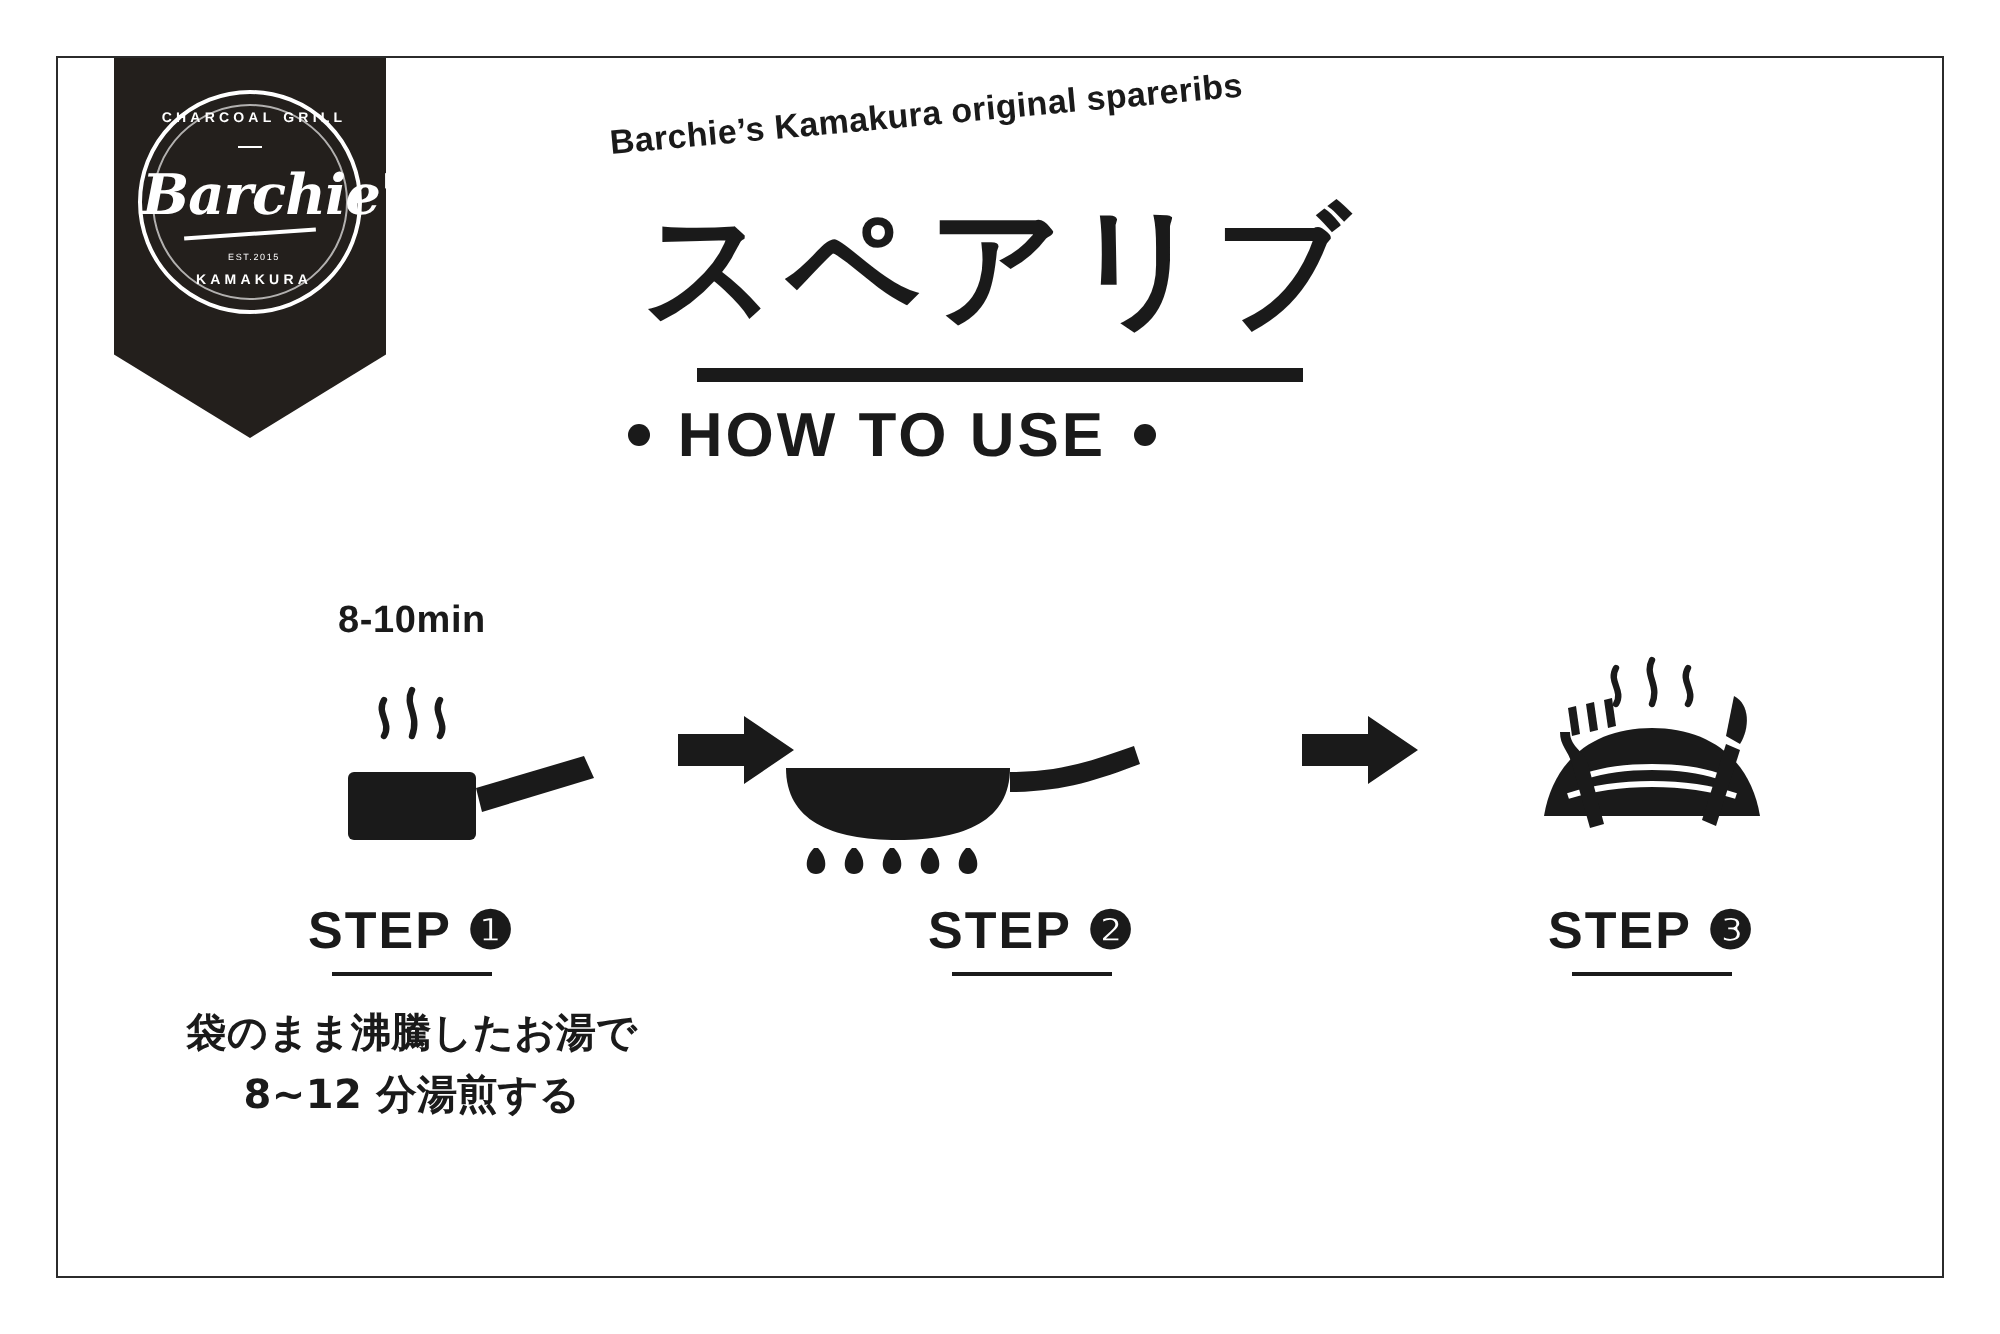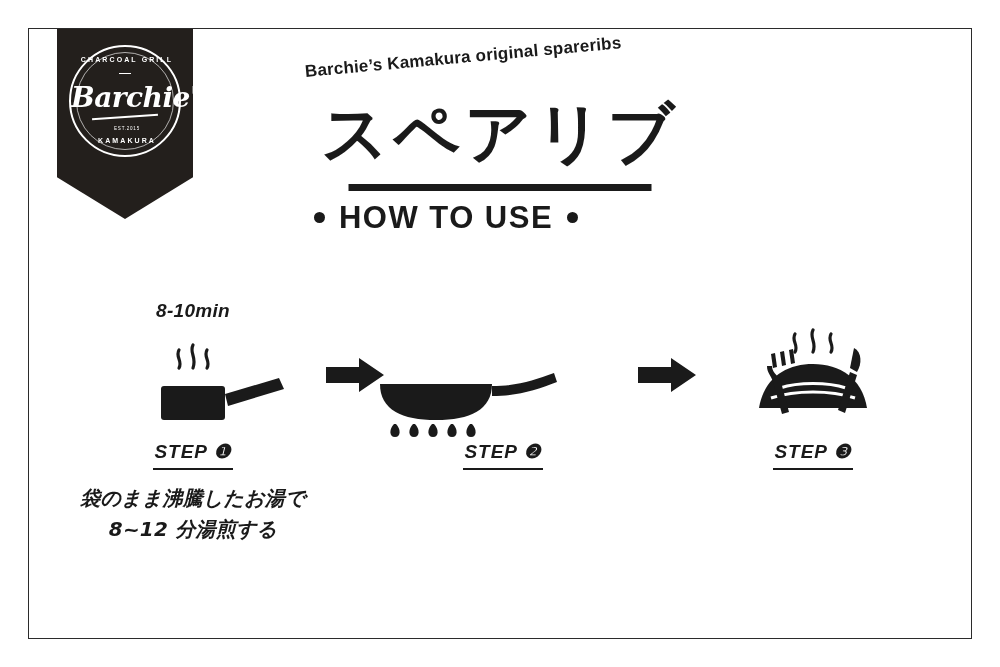--- a/index.html
+++ b/index.html
@@ -177,25 +177,24 @@
     height: 11px;
     border-radius: 50%;
     background: #1a1a1a;
     vertical-align: middle;
     margin: 0 14px 5px 14px;
   }
 
   
   .steps {
     position: absolute;
-    left: 48px;
+    left: 61px;
     top: 300px;
     width: 910px;
     height: 260px;
-    font-style: italic;
   }
   .step {
     position: absolute;
     top: 0;
     width: 290px;
     text-align: center;
   }
   .step-1 { left: 0px; }
   .step-2 { left: 310px; }
   .step-3 { left: 620px; }
@@ -205,23 +204,24 @@
     font-size: 19px;
     font-weight: bold;
     letter-spacing: 0.3px;
     text-align: center;
   }
   .art {
     height: 112px;
     position: relative;
   }
   .step-label {
-    font-size: 19px;
+    font-size: 26px;
     font-weight: bold;
     letter-spacing: 1px;
+    margin-top: 10px;
   }
   .step-underline {
     width: 80px;
     height: 2px;
     background: #1a1a1a;
     margin: 5px auto 0 auto;
   }
   .step-desc {
     margin-top: 13px;
     font-size: 20px;

